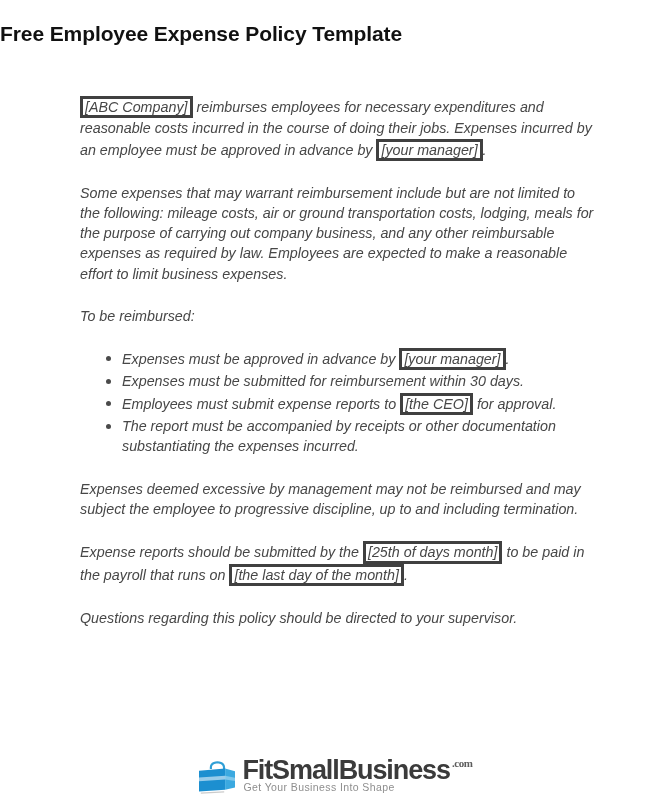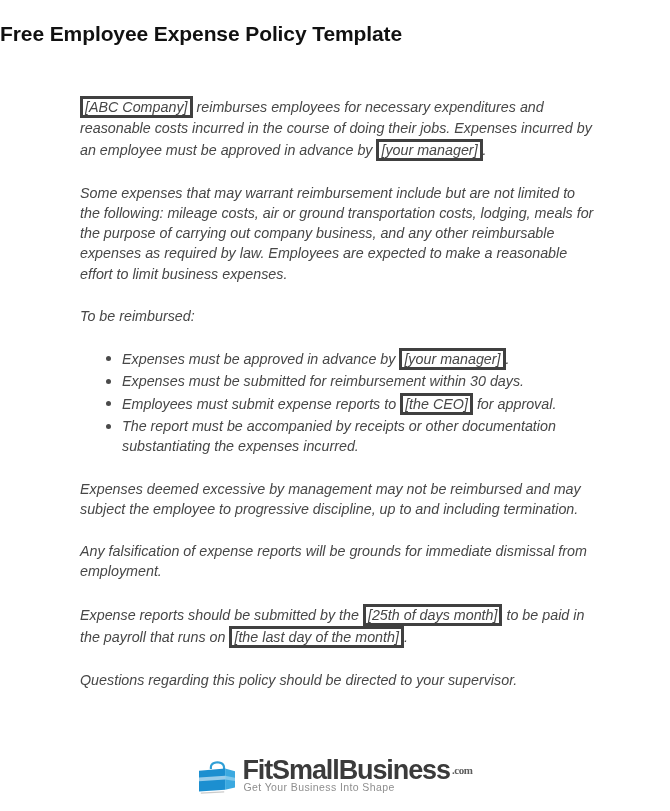--- a/index.html
+++ b/index.html
@@ -104,21 +104,21 @@
     height: 36px;
     margin-right: 5px;
     margin-top: 3px;
   }
   .wordmark-wrap {
     display: flex;
     flex-direction: column;
   }
   .wordmark-row {
     display: flex;
-    align-items: center;
+    align-items: flex-start;
   }
   .wordmark {
     font-family: "Liberation Sans", sans-serif;
     font-size: 27px;
     font-weight: bold;
     color: #3b3b3b;
     letter-spacing: -1.1px;
     line-height: 27px;
   }
   .dotcom {
@@ -165,21 +165,20 @@
       <li>
         <span class="dot"></span><span>Employees must submit expense reports to </span><span class="field">[the CEO]</span><span> for approval.</span>
       </li>
       <li>
         <span class="dot"></span><span>The report must be accompanied by receipts or other documentation substantiating the expenses incurred.</span>
       </li>
     </ul>
 
     <p class="para">Expenses deemed excessive by management may not be reimbursed and may subject the employee to progressive discipline, up to and including termination.</p>
 
-    <p class="para">Any falsification of expense reports will be grounds for immediate dismissal from employment.</p>
 
     <p class="para"><span>Expense reports should be submitted by the </span><span class="field">[25th of days month]</span><span> to be paid in the payroll that runs on </span><span class="field">[the last day of the month]</span><span>.</span></p>
 
     <p class="para">Questions regarding this policy should be directed to your supervisor.</p>
 
   </div>
 
   <div class="logo">
     <div class="logo-inner">
       <svg class="brief" viewBox="0 0 44 40">

